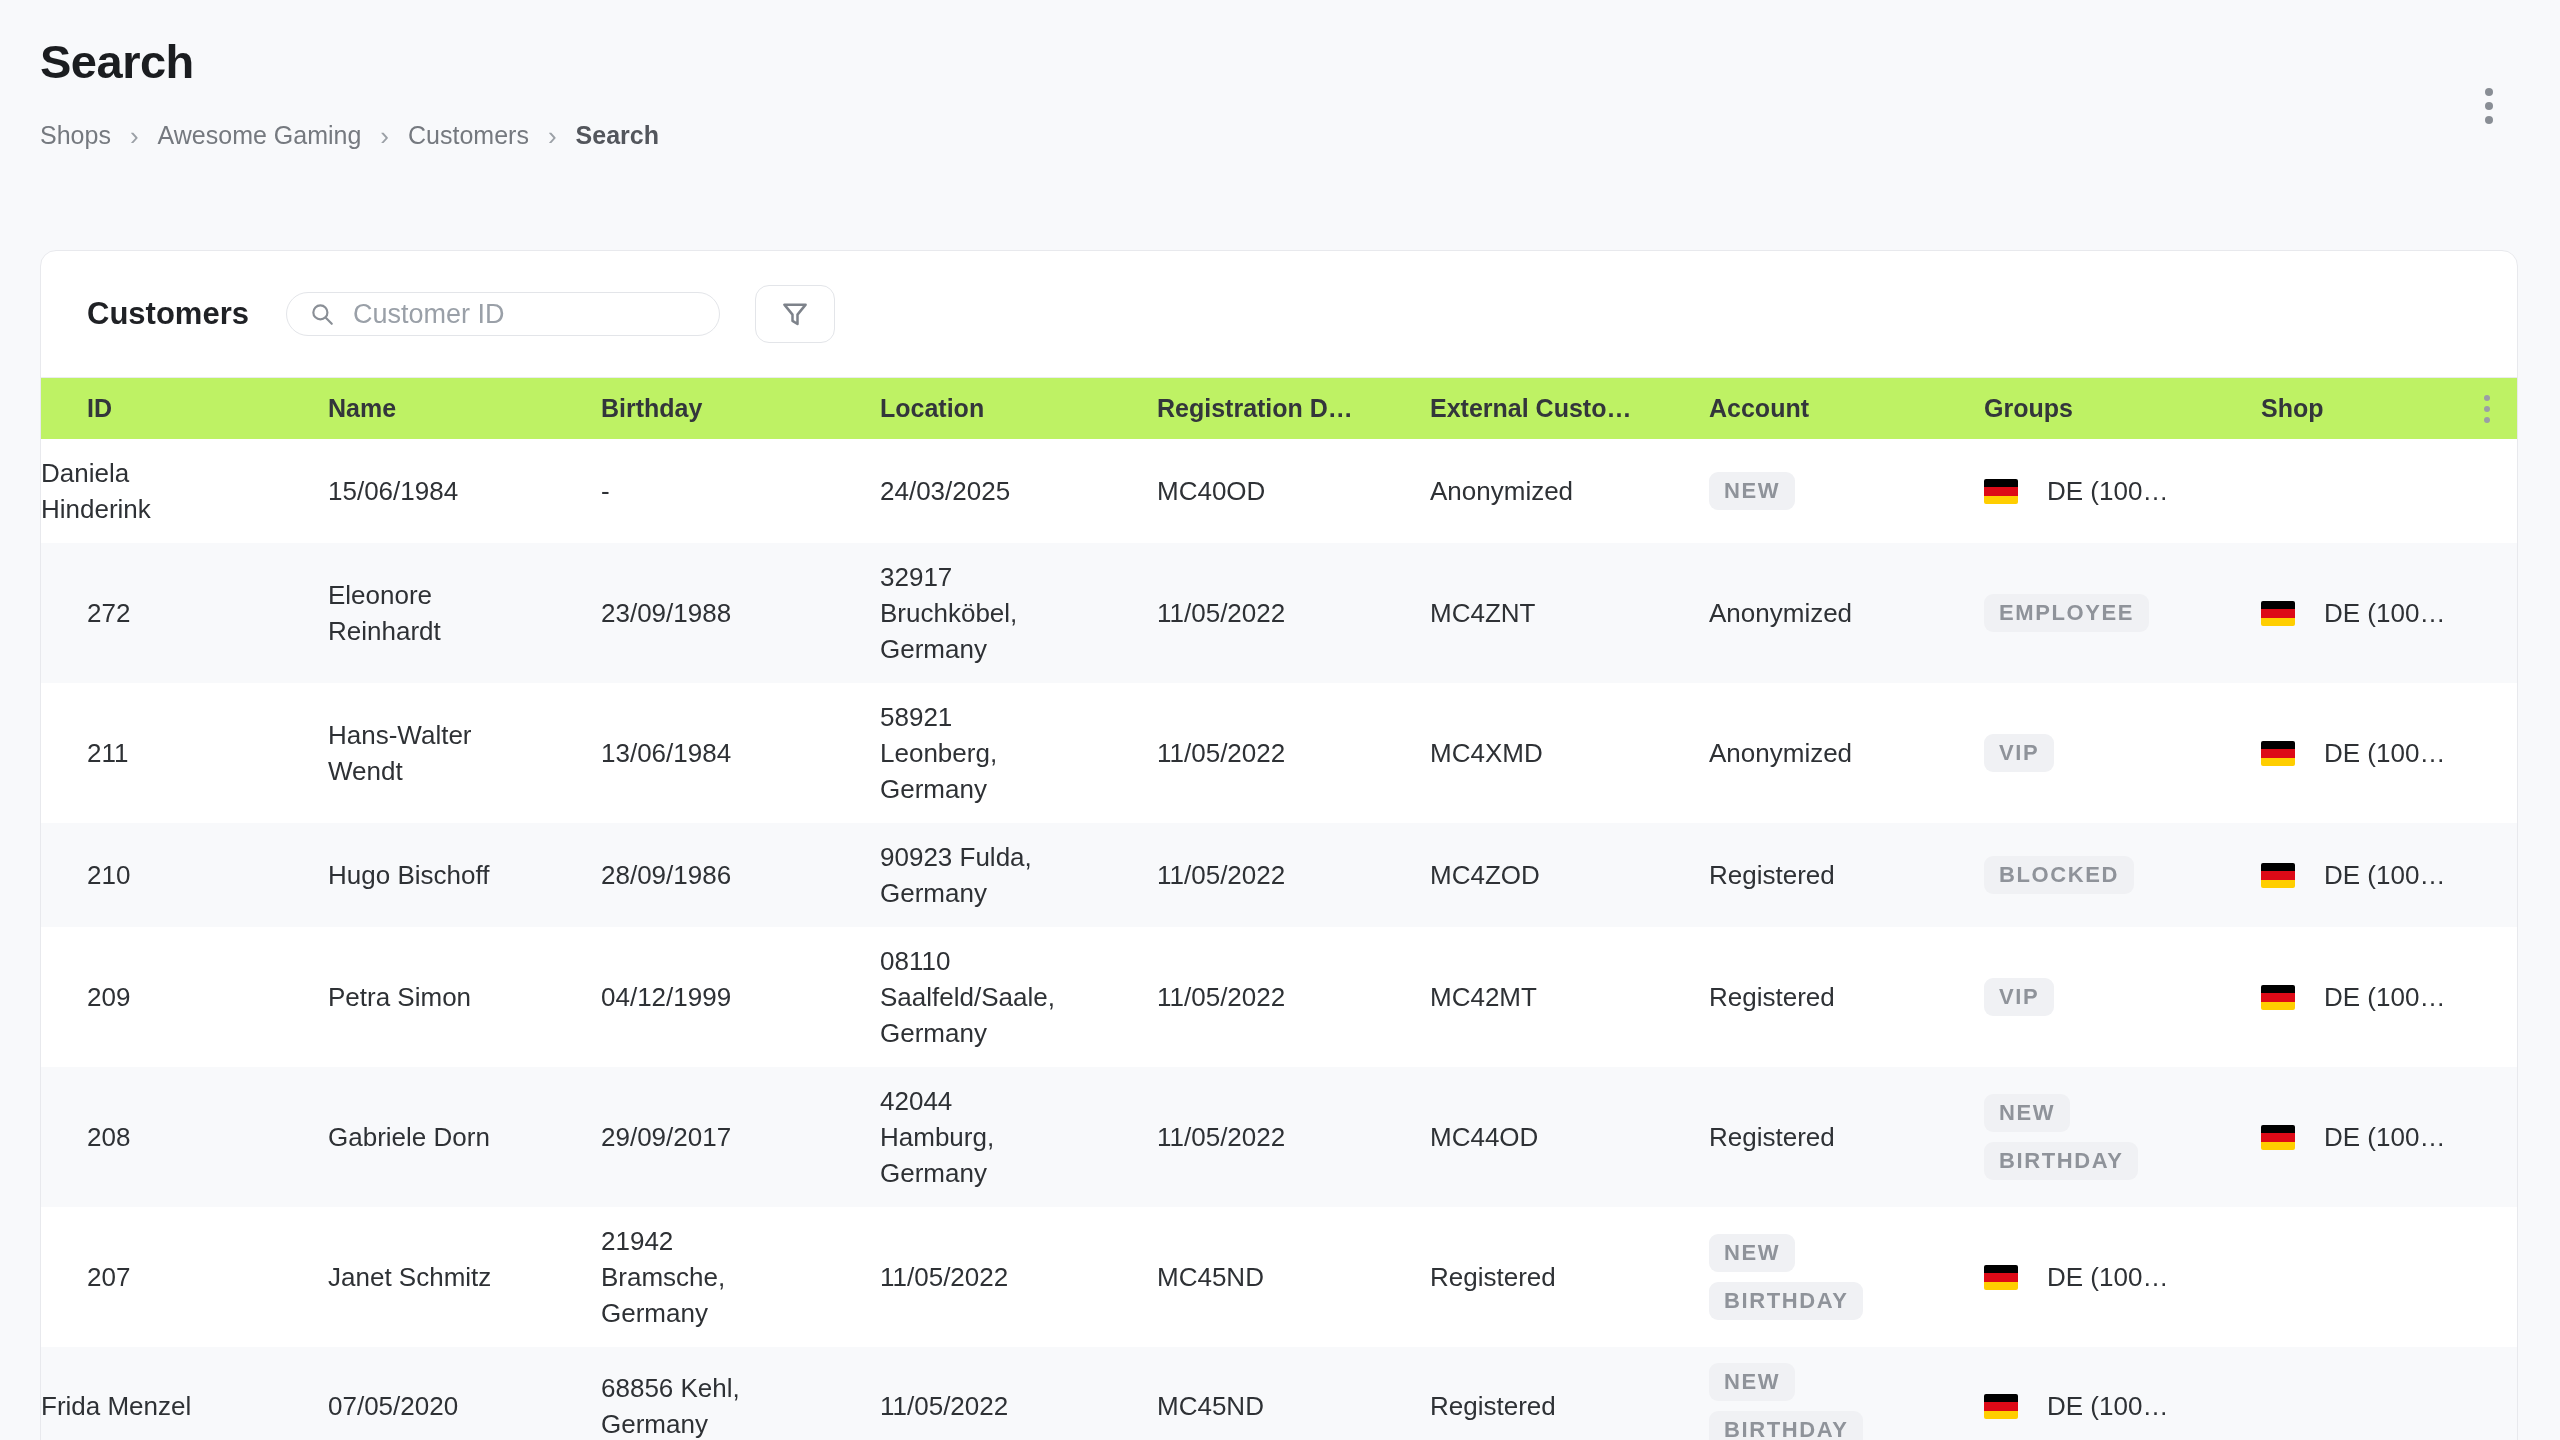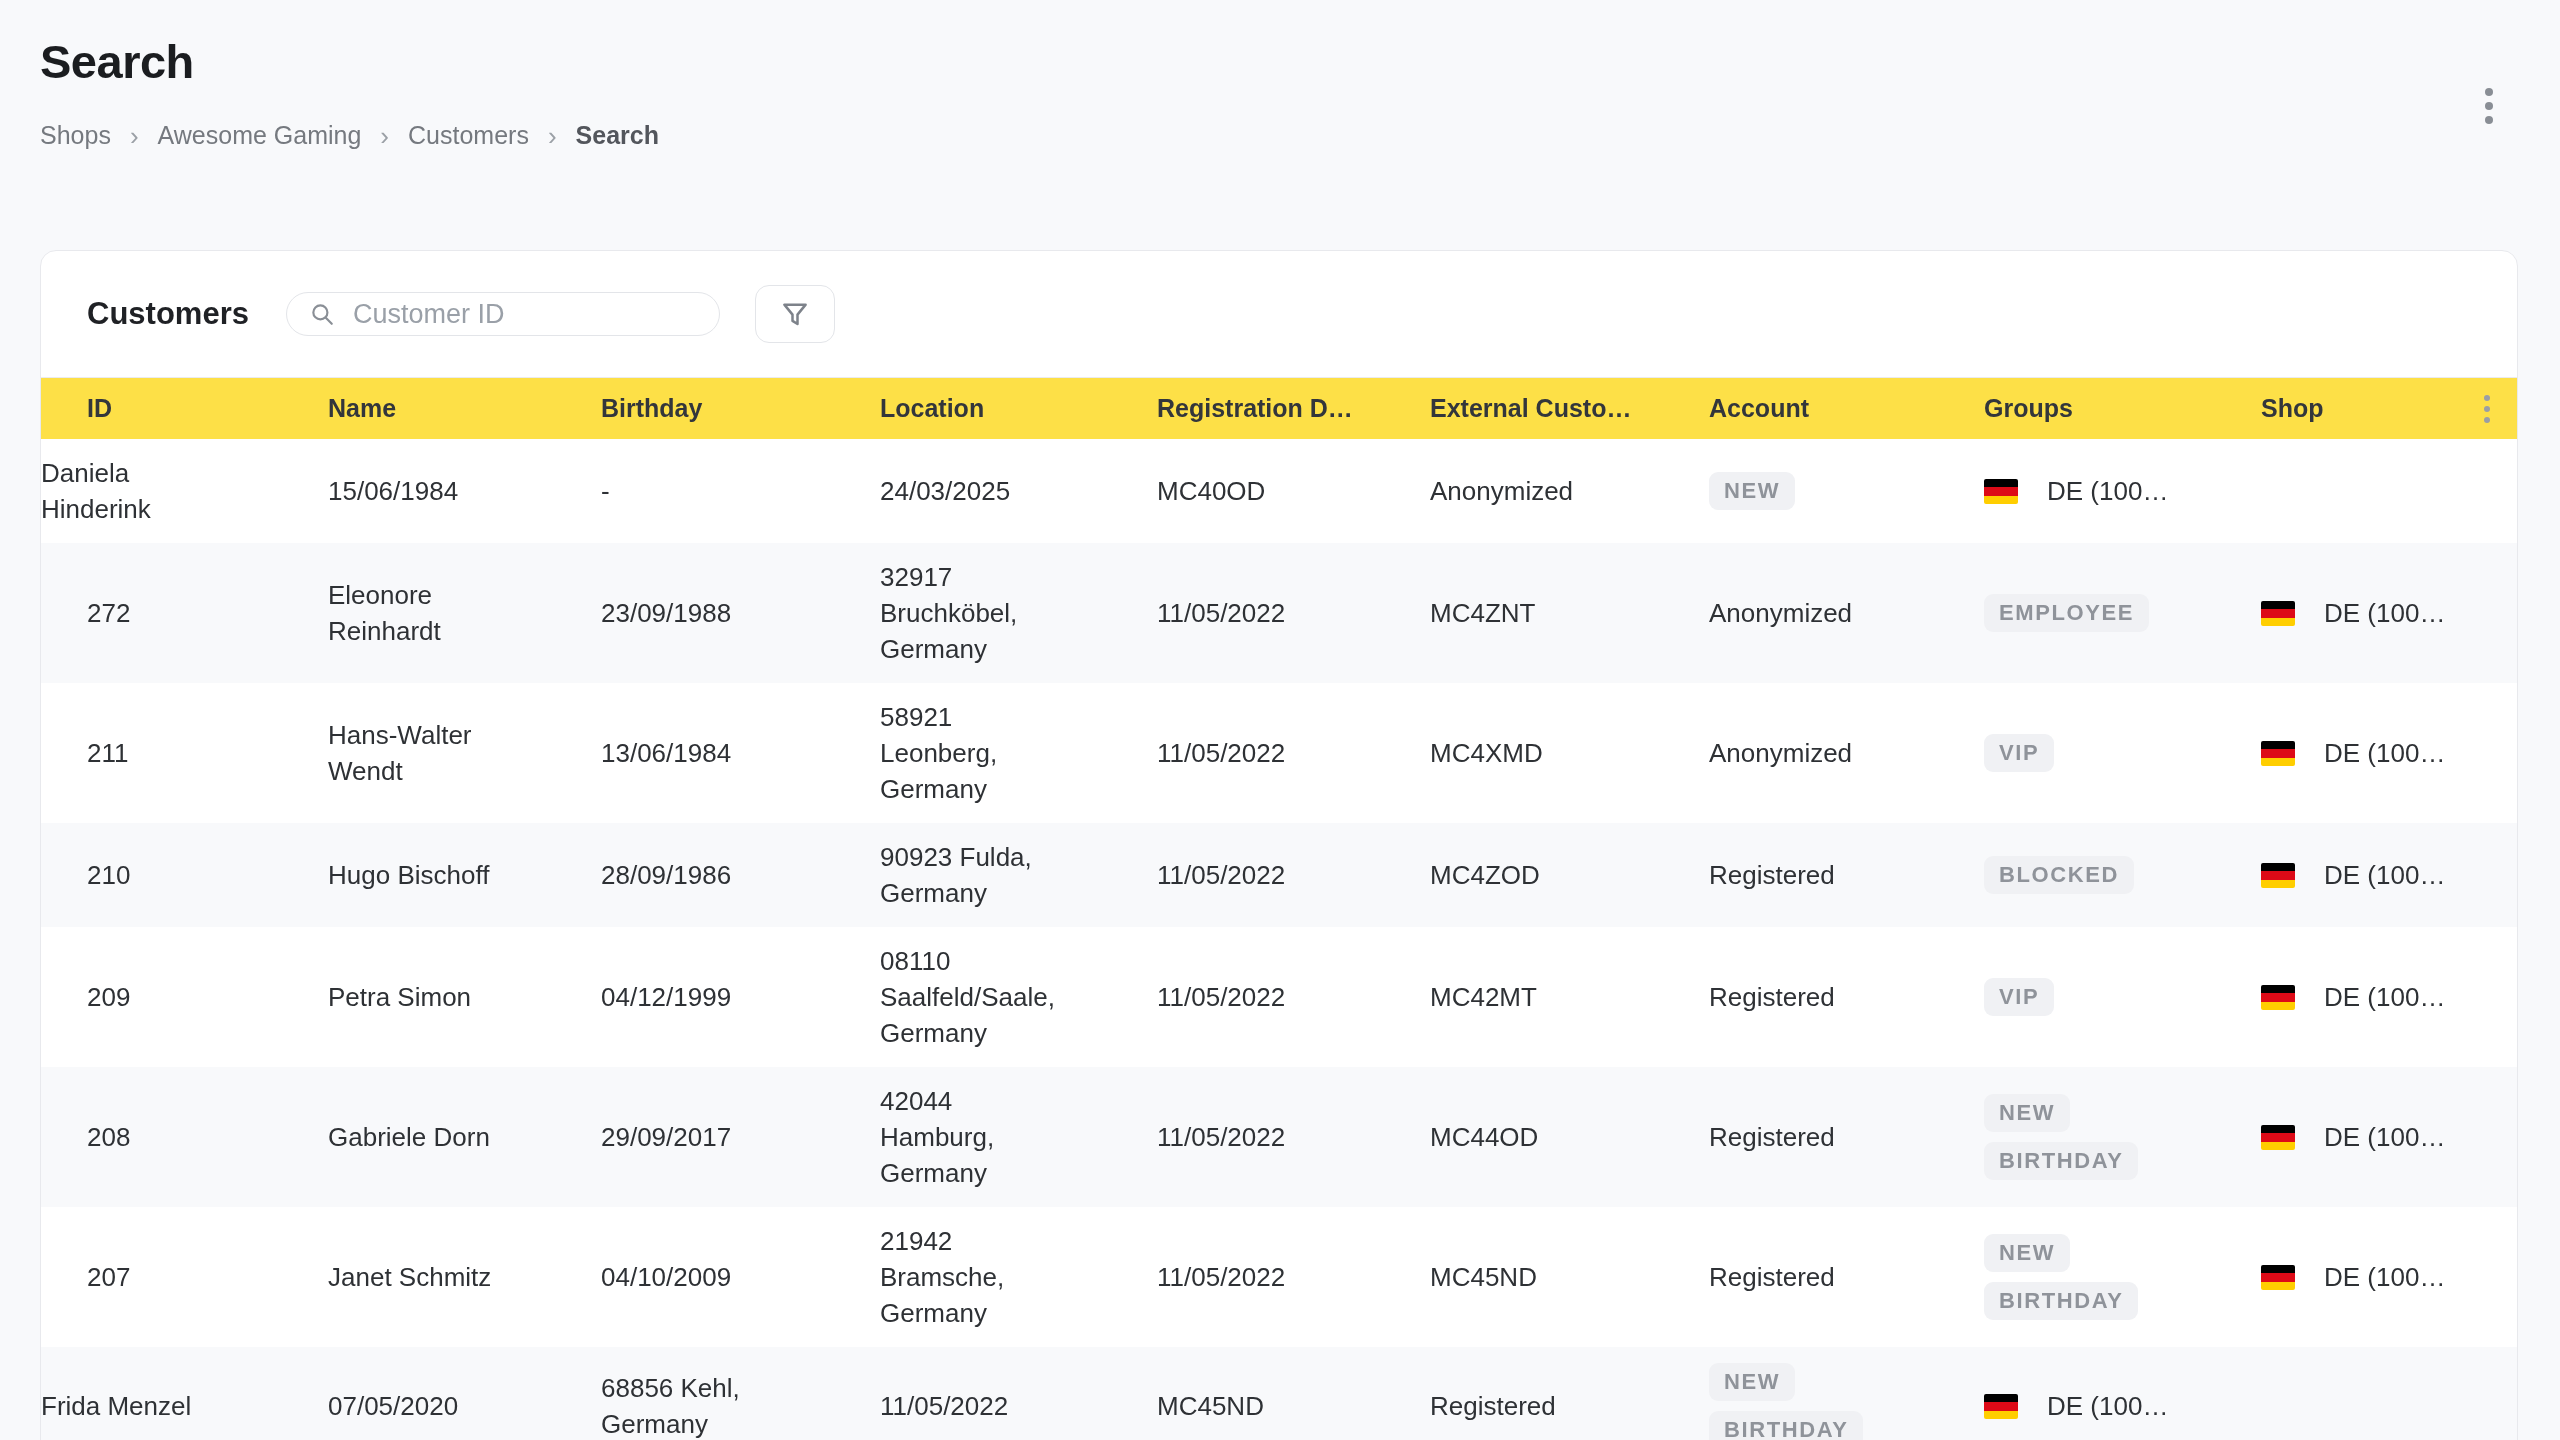--- a/index.html
+++ b/index.html
@@ -26,21 +26,21 @@
   .search-box{margin-left:37px;width:434px;height:44px;box-sizing:border-box;background:#fff;
     border:1px solid #e3e5e9;border-radius:29px;display:flex;align-items:center;padding:0 20px 0 22px}
   .search-box svg{flex:0 0 auto;margin-right:16px}
   .search-box input{border:0;outline:0;flex:1;min-width:0;font-size:27px;color:#2e3135;background:transparent;font-family:inherit}
   .search-box input::placeholder{color:#9aa0a8}
   .filter-btn{margin-left:35px;width:80px;height:58px;box-sizing:border-box;background:#fff;
     border:1px solid #e3e5e9;border-radius:14px;display:flex;align-items:center;justify-content:center;cursor:pointer}
   
   .grid{--cols:287px 273px 279px 277px 273px 279px 275px 277px 194px 64px}
   .thead{display:grid;grid-template-columns:var(--cols);height:61px;align-items:center;
-    background:#fde047;border-top:1px solid #eaebef;font-size:25px;font-weight:700;color:#33363b}
+    background:#bef264;border-top:1px solid #eaebef;font-size:25px;font-weight:700;color:#33363b}
   .th{cursor:pointer;white-space:nowrap;overflow:hidden}
   .tr{display:grid;grid-template-columns:var(--cols);align-items:center;font-size:26px;line-height:36px;cursor:pointer}
   .tr.alt{background:#f8f9fb}
   .td{padding:16px 0;box-sizing:border-box;color:#2e3135}
   .c0{padding-left:46px}
   .td.c1{max-width:273px;padding-right:70px}
   .td.c3{padding-right:92px}
   .head-actions{display:flex;align-items:center;justify-content:center}
   .head-kebab{display:flex;flex-direction:column;gap:5px;align-items:center;cursor:pointer;padding:6px}
   .head-kebab .dot{width:6px;height:6px;border-radius:50%;background:#9a9ea5}
@@ -215,21 +215,20 @@
     <div class="td c8 shop-cell">
       <span class="flag-de"></span>
       <span>DE (100…</span>
     </div>
     <div class="td c9"></div>
   </div>
 
   <div class="tr">
     <div class="td c0">207</div>
     <div class="td c1">Janet Schmitz</div>
-    <div class="td c2">04/10/2009</div>
     <div class="td c3">21942 Bramsche, Germany</div>
     <div class="td c4">11/05/2022</div>
     <div class="td c5">MC45ND</div>
     <div class="td c6">Registered</div>
     <div class="td c7 groups-cell">
             <span class="badge">NEW</span>
             <span class="badge">BIRTHDAY</span>
           </div>
     <div class="td c8 shop-cell">
       <span class="flag-de"></span>

